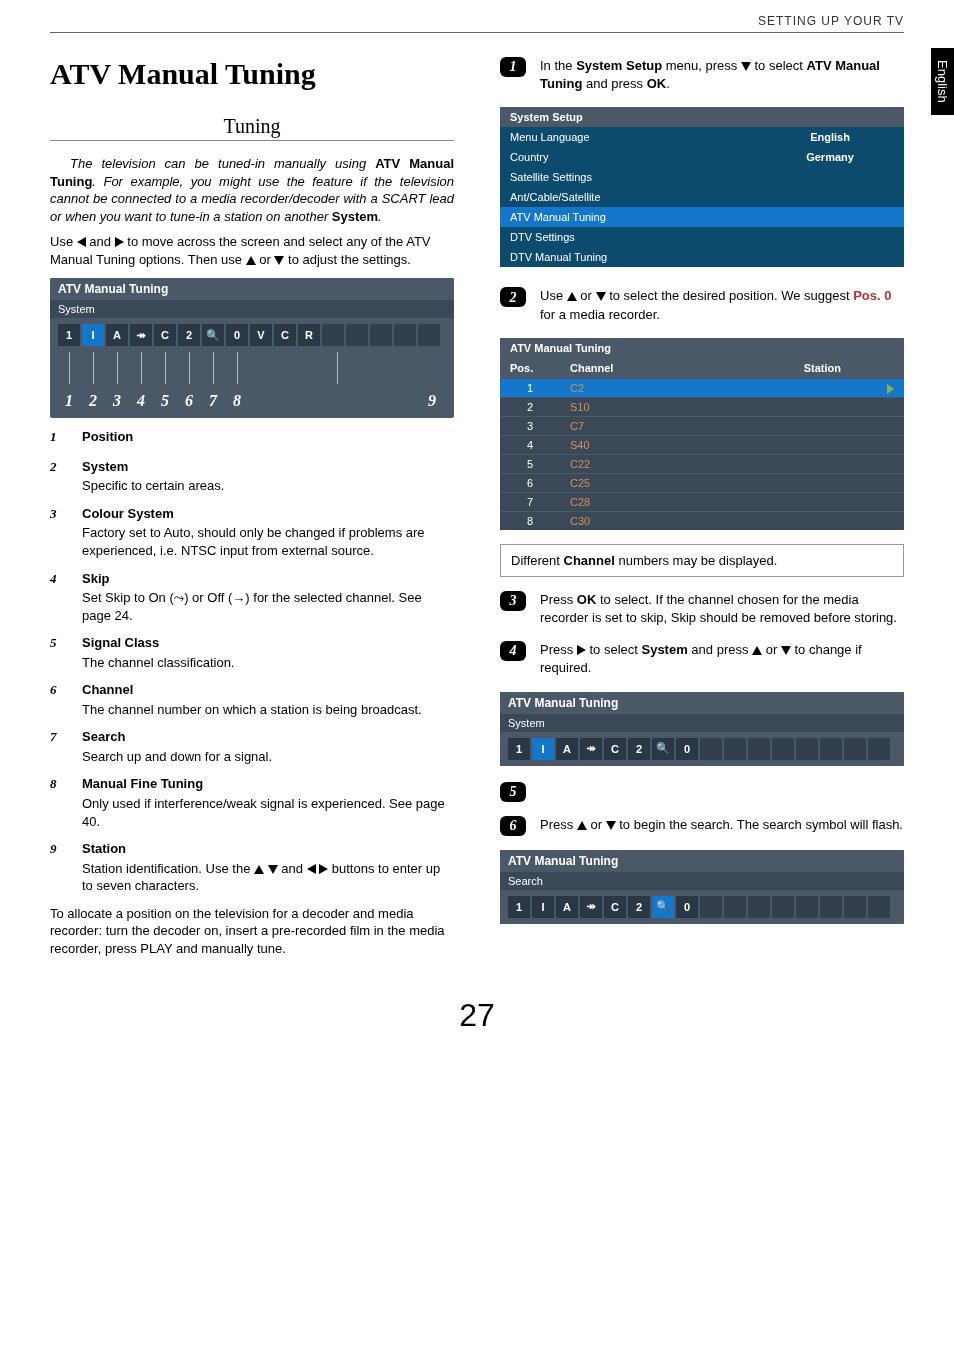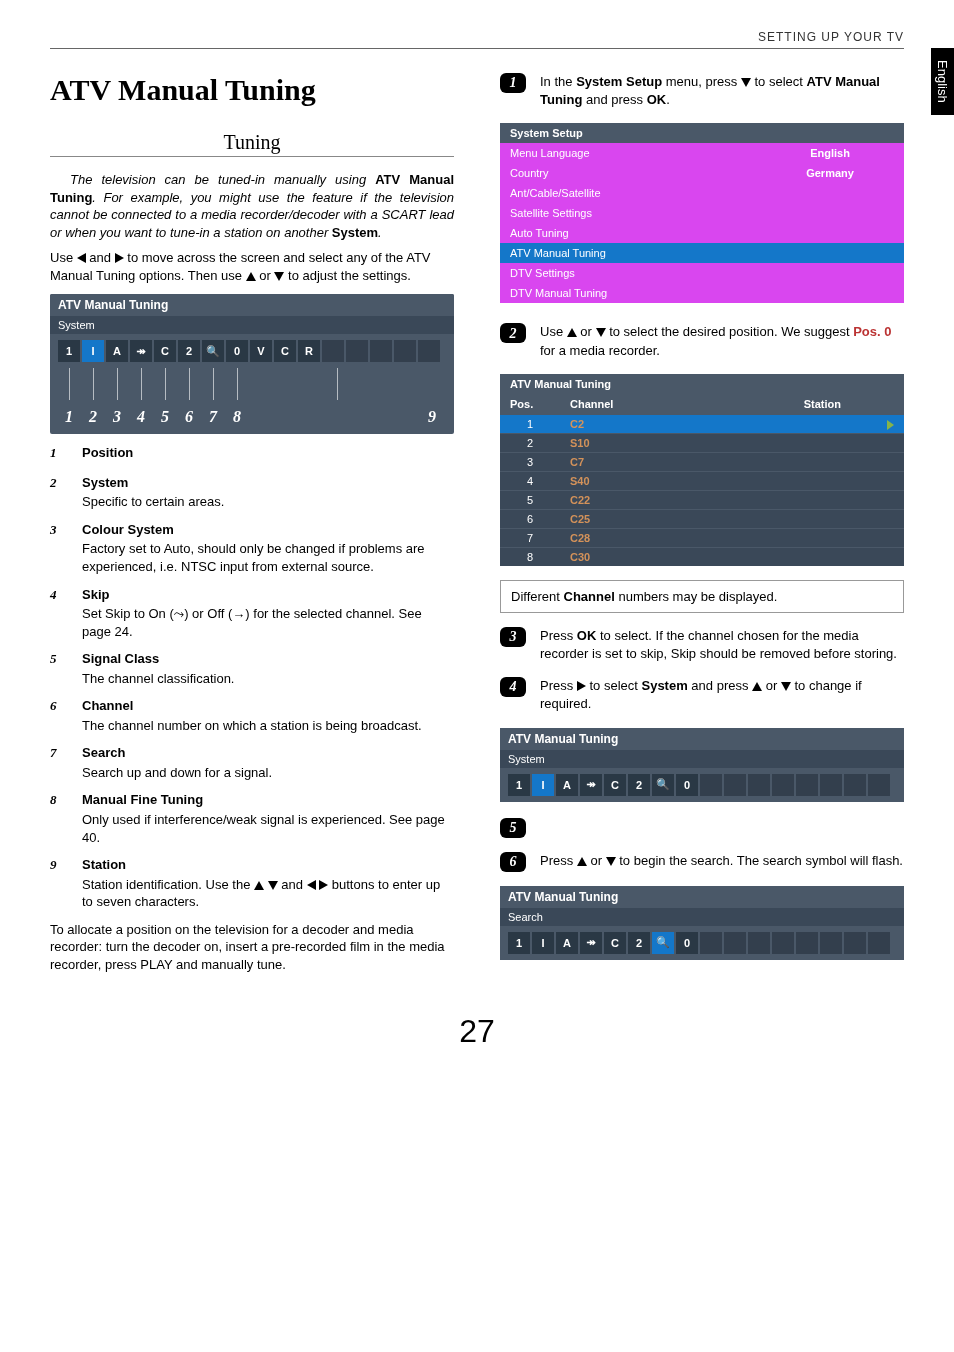--- a/index.html
+++ b/index.html
@@ -1,17 +1,17 @@
 <!DOCTYPE html>
 <html><head>
 <meta charset="utf-8">
 <style>
   * { box-sizing: border-box; margin: 0; padding: 0; }
   body { font-family: Arial, Helvetica, sans-serif; font-size: 13px; color: #000; background: #fff; width: 954px; margin: 0 auto; position: relative; }
-  .page { padding: 30px 50px 30px 50px; position: relative; }
+  .page { padding: 14px 50px 30px 50px; position: relative; }
   .header-right { text-align: right; font-size: 12px; letter-spacing: 1px; margin-bottom: 4px; color: #333; }
   hr.topline { border: none; border-top: 1px solid #666; margin-bottom: 24px; }
   .lang-tab { position: absolute; right: 0; top: 48px; background: #000; color: #fff; writing-mode: vertical-rl; text-orientation: mixed; padding: 12px 4px; font-size: 13px; }
   .columns { display: flex; gap: 46px; }
   .col { flex: 1 1 0; min-width: 0; }
   h1.main { font-family: Georgia, 'Times New Roman', serif; font-weight: bold; font-size: 30px; margin-bottom: 24px; }
   h2.sub { font-family: Georgia, 'Times New Roman', serif; font-weight: normal; font-size: 20px; text-align: center; border-bottom: 1px solid #888; margin-bottom: 14px; padding-bottom: 2px; }
   .intro { font-style: italic; text-align: justify; text-indent: 20px; margin-bottom: 8px; line-height: 1.35; }
   .intro b, .intro strong { font-style: normal; }
   .bodytext { line-height: 1.35; margin-bottom: 10px; }
@@ -32,28 +32,28 @@
   .defitem { display: flex; gap: 12px; margin-bottom: 10px; line-height: 1.35; }
   .defnum { width: 20px; font-style: italic; font-weight: bold; font-family: Georgia, serif; }
   .defbody { flex: 1; }
   .deftitle { font-weight: bold; margin-bottom: 2px; }
   .step { display: flex; gap: 14px; align-items: flex-start; margin-bottom: 14px; line-height: 1.4; }
   .step-badge { min-width: 26px; height: 20px; background: #000; color: #fff; border-radius: 6px; display: flex; align-items: center; justify-content: center; font-weight: bold; font-style: italic; font-size: 14px; font-family: Georgia, serif; }
   .step-body { flex: 1; }
   .menu-table { width: 100%; background: #4a5868; color: #fff; font-size: 11px; border-collapse: collapse; }
   .menu-table th, .menu-table td { padding: 4px 10px; text-align: left; }
   .menu-table .hdr { background: #4a5868; font-weight: bold; }
-  .menu-table .row { background: #d946ef; }
+  .menu-table .row { background: #0c4a6e; }
   .menu-table .row.sel { background: #1477c9; }
   .menu-table .val { text-align: center; font-weight: bold; }
   .channel-table { width: 100%; background: #4a5868; color: #fff; font-size: 11px; border-collapse: collapse; }
   .channel-table th { background: #4a5868; padding: 4px 10px; text-align: left; font-weight: bold; }
   .channel-table td { background: #3a4858; padding: 3px 10px; border-top: 1px solid #4a5868; }
   .channel-table tr.selected td { background: #1477c9; }
-  .channel-table .chval { color: #d3925a; font-weight: bold; }
+  .channel-table .chval { color: #d3925a; font-weight: normal; }
   .play-icon { display:inline-block; width:0; height:0; border-top:5px solid transparent; border-bottom:5px solid transparent; border-left:7px solid #86b34a; vertical-align: middle;}
   .notebox { border: 1px solid #999; padding: 8px 10px; margin: 14px 0; font-size: 13px; }
   .small-screen { background: #4a5868; color: #fff; font-size: 11px; margin: 8px 0 16px; }
   .small-screen .sstitle { padding: 4px 8px; font-weight: bold; font-size: 12px; }
   .small-screen .sssub { background: #3a4858; padding: 3px 8px; }
   .small-screen .strip { padding: 6px 8px; }
   .page-number { text-align: center; font-size: 32px; margin-top: 30px; }
   .skipicon { display:inline-block; font-family: Arial; }
   .red { color: #b33; font-weight: bold; }
   .tri { display:inline-block; width:0; height:0; vertical-align: -1px; }
@@ -239,29 +239,25 @@
             </tr>
         <tr class="row">
               <td>Menu Language</td>
               <td class="val">English</td>
             </tr>
         <tr class="row">
               <td>Country</td>
               <td class="val">Germany</td>
             </tr>
         <tr class="row">
+              <td>Satellite Settings</td>
+              <td></td>
+            </tr>
+        <tr class="row">
               <td>Ant/Cable/Satellite</td>
-              <td></td>
-            </tr>
-        <tr class="row">
-              <td>Satellite Settings</td>
-              <td></td>
-            </tr>
-        <tr class="row">
-              <td>Auto Tuning</td>
               <td></td>
             </tr>
         <tr class="row sel">
               <td>ATV Manual Tuning</td>
               <td></td>
             </tr>
         <tr class="row">
               <td>DTV Settings</td>
               <td></td>
             </tr>

